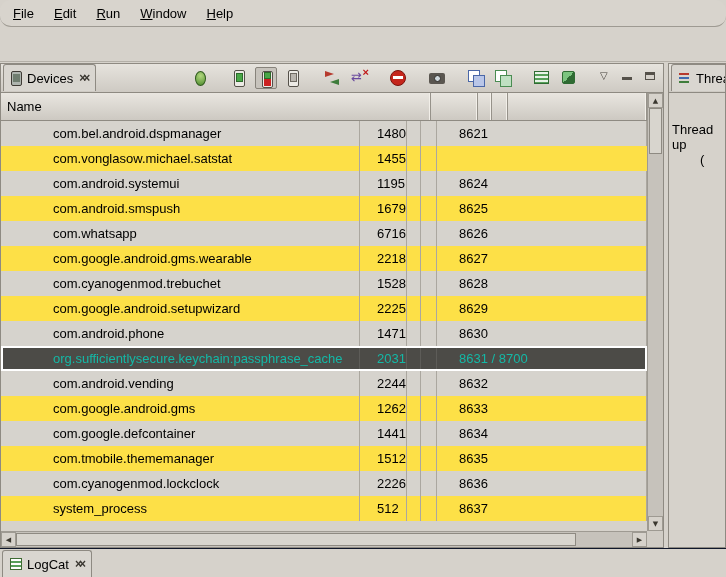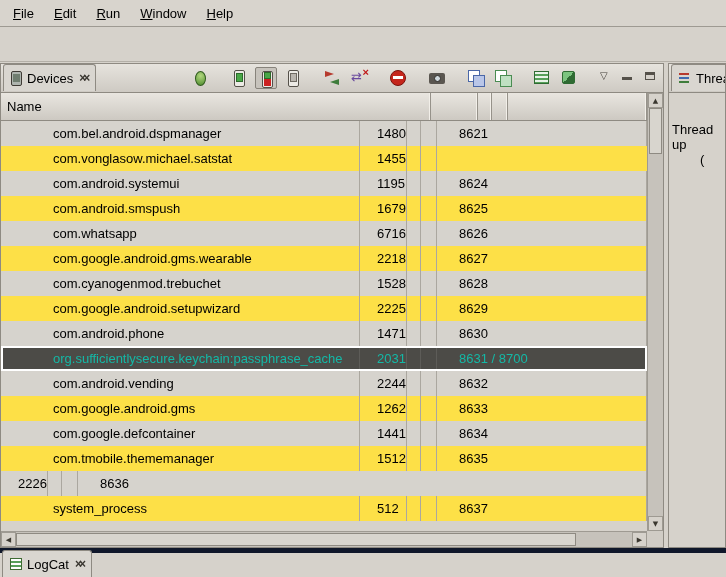--- a/index.html
+++ b/index.html
@@ -3,21 +3,21 @@
 <meta charset="utf-8">
 <style>
   html,body{margin:0;padding:0;}
   body{
     font-family:"Liberation Sans","DejaVu Sans",sans-serif;
     font-size:13px;color:#000;background:#d6d2cb;
   }
   .window{position:relative;width:726px;height:577px;background:#d6d2cb;overflow:hidden;}
 
   
-  .menubar{height:27px;display:flex;align-items:center;padding:0 3px;background:#d8d4cd;border-bottom:1px solid #9e9a92;box-sizing:border-box;}
+  .menubar{height:27px;display:flex;align-items:center;padding:0 3px;background:#d8d4cd;border-bottom:1px solid #9e9a92;box-sizing:border-box;border-radius:11px;}
   .menu-item{padding:4px 10px;cursor:default;white-space:nowrap;}
   .menu-item u{text-decoration:underline;}
 
   
   .toolbar-strip{height:35px;border-bottom:1px solid #b3afa7;background:#d6d2cb;box-sizing:border-box;}
 
   
   .main{position:absolute;top:63px;left:0;right:0;bottom:29px;display:flex;}
   .panel{position:relative;background:#d6d2cb;box-sizing:border-box;border:1px solid #8e8a82;}
   .devices-panel{width:664px;flex:none;}
@@ -100,21 +100,21 @@
   .h-left{left:0;top:0;} .h-left::before{content:"\25c0";}
   .h-right{right:0;top:0;left:auto;} .h-right::before{content:"\25b6";}
   .h-thumb{position:absolute;top:1px;bottom:1px;left:15px;width:560px;background:#d8d5ce;border:1px solid #8e8a82;box-sizing:border-box;}
   .scroll-corner{position:absolute;right:0;bottom:0;width:16px;height:16px;background:#d0ccc5;}
 
   
   .threads-content{padding:3px 3px;line-height:15px;margin-top:26px;}
   .threads-line2{padding-left:28px;}
 
   
-  .bottombar{position:absolute;left:0;right:0;bottom:0;height:29px;background:#d6d2cb;border-top:5px solid #0f172a;display:flex;align-items:flex-end;box-sizing:border-box;}
+  .bottombar{position:absolute;left:0;right:0;bottom:0;height:29px;background:#d6d2cb;border-top:1px solid #0f172a;display:flex;align-items:flex-end;box-sizing:border-box;}
 </style>
 </head>
 <body>
 
 <div class="window">
 
   <div class="menubar">
       <span class="menu-item"><u>F</u>ile</span>
       <span class="menu-item"><u>E</u>dit</span>
       <span class="menu-item"><u>R</u>un</span>
@@ -255,20 +255,21 @@
               <div class="cell c-port">8634</div>
             </div>
             <div class="row alt">
               <div class="cell c-name">com.tmobile.thememanager</div>
               <div class="cell c-pid">1512</div>
               <div class="cell c-a"></div>
               <div class="cell c-b"></div>
               <div class="cell c-port">8635</div>
             </div>
             <div class="row">
+              <div class="cell c-name">com.cyanogenmod.lockclock</div>
               <div class="cell c-pid">22265</div>
               <div class="cell c-a"></div>
               <div class="cell c-b"></div>
               <div class="cell c-port">8636</div>
             </div>
             <div class="row alt">
               <div class="cell c-name">system_process</div>
               <div class="cell c-pid">512</div>
               <div class="cell c-a"></div>
               <div class="cell c-b"></div>

